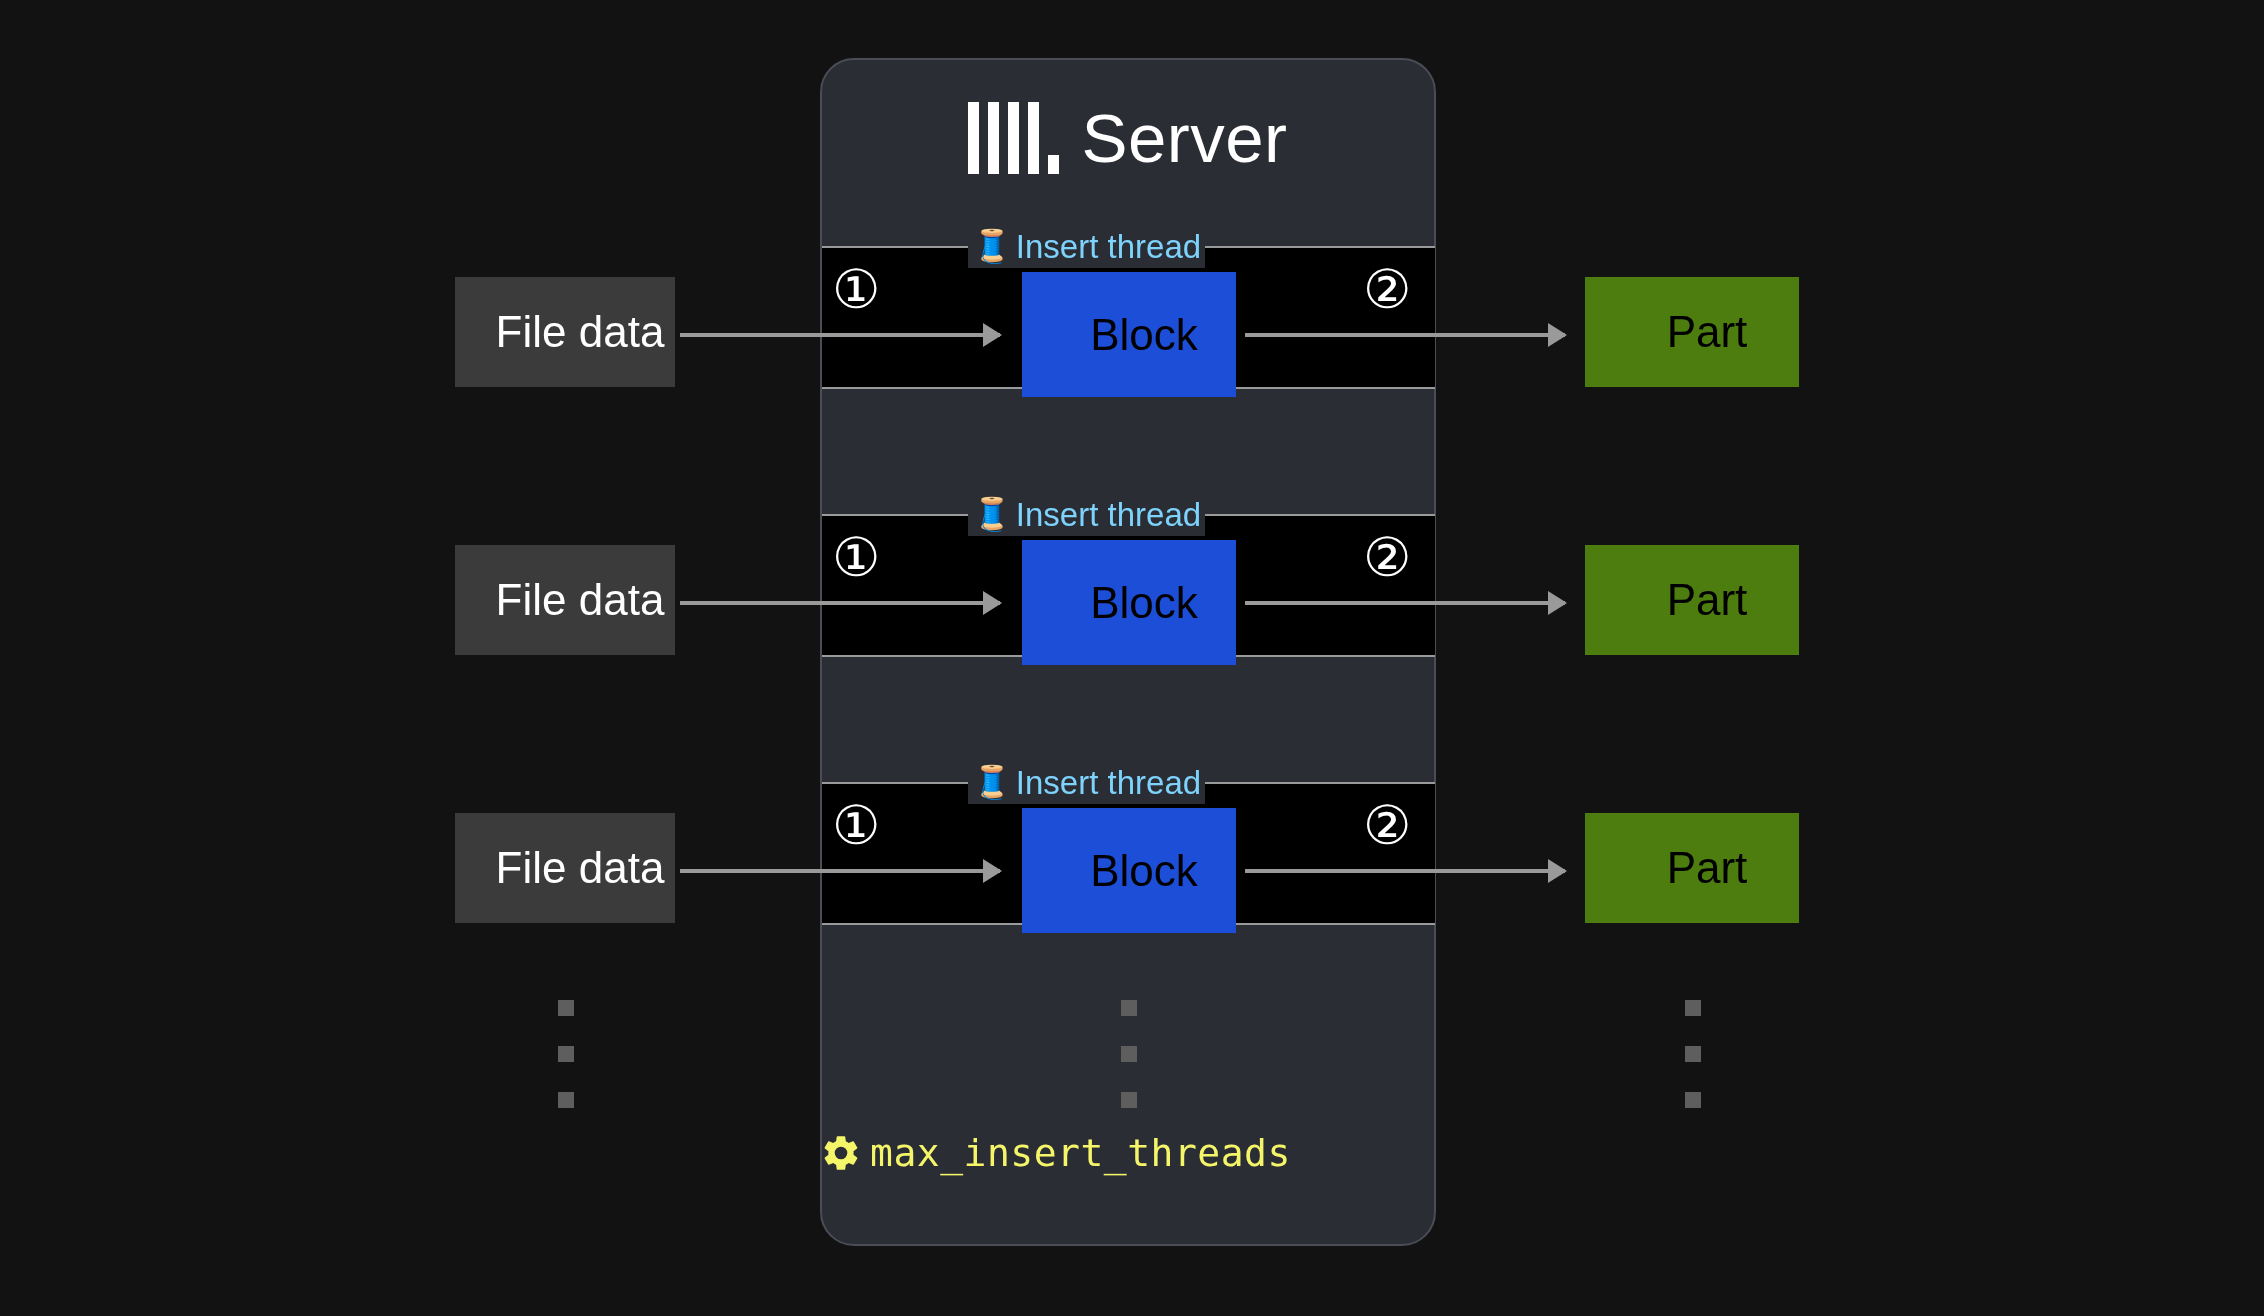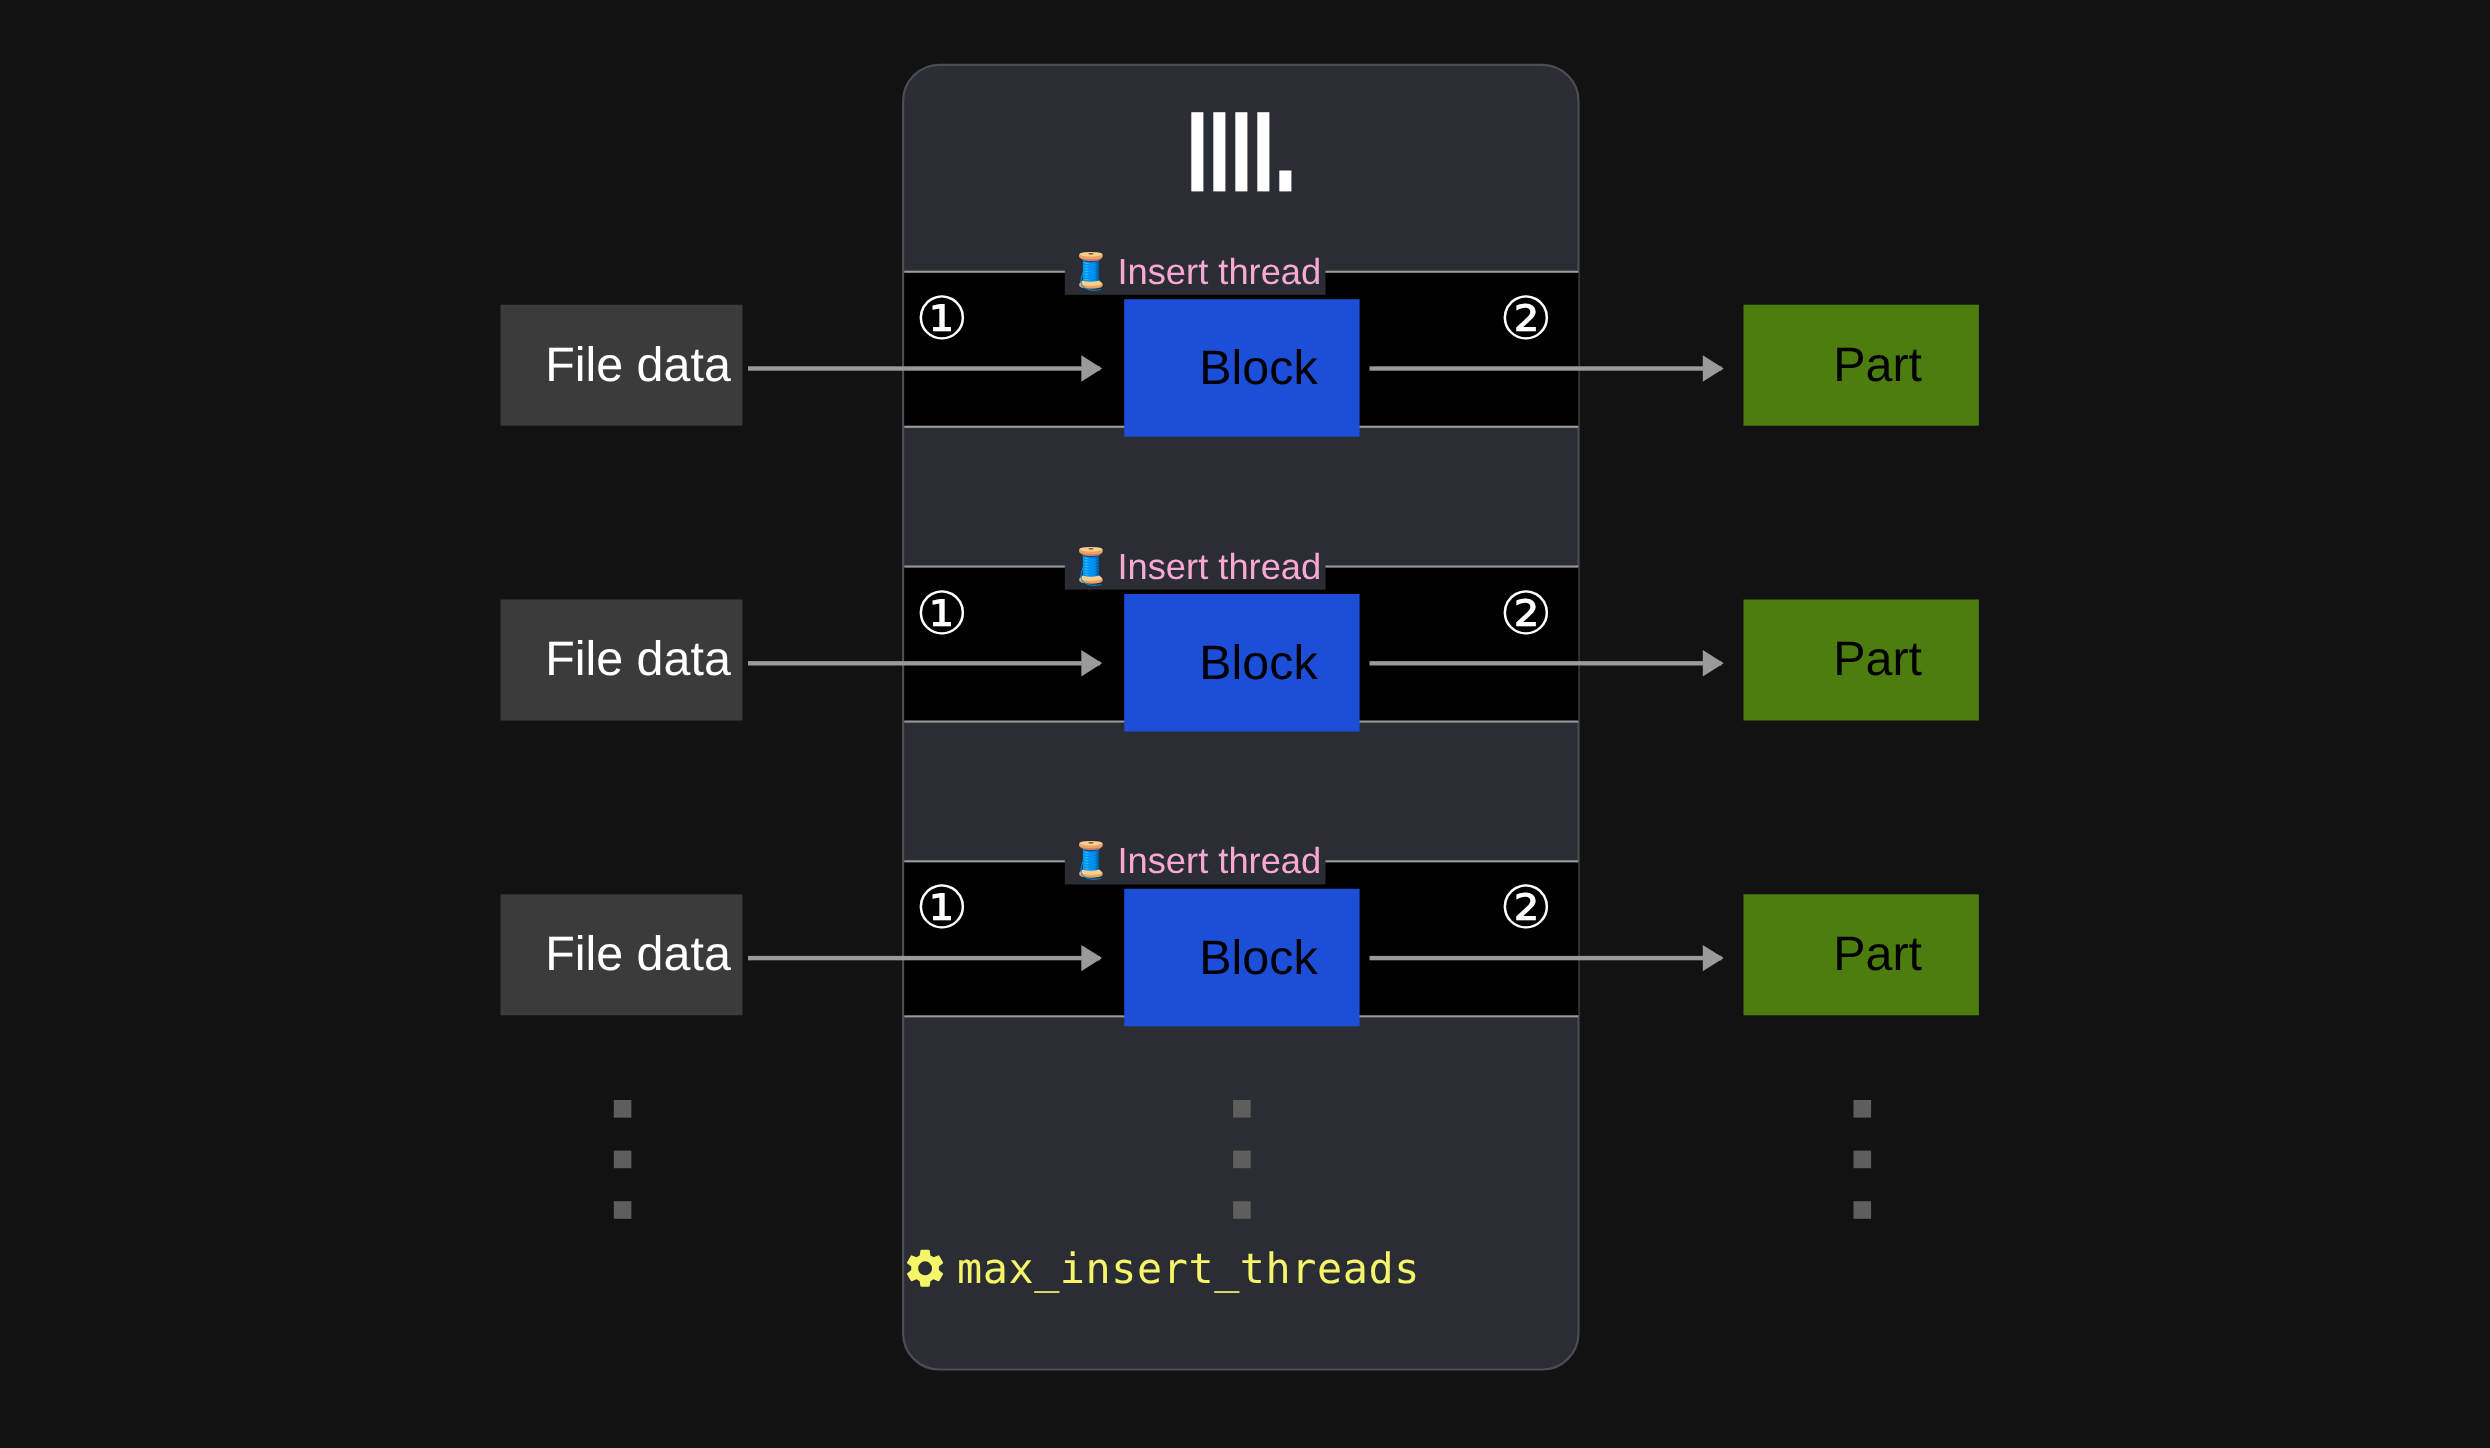--- a/index.html
+++ b/index.html
@@ -94,21 +94,21 @@
     padding: 0 4px;
     background: #2b2d34;
     white-space: nowrap;
   }
   .lane-label .spool {
     font-size: 32px;
     line-height: 1;
     filter: saturate(1.05);
   }
   .lane-label .txt {
-    color: #f9a8d4;
+    color: #7dd3fc;
     font-size: 33px;
     line-height: 1;
   }
   .ll1 { left: 968px; top: 224px; }
   .ll2 { left: 968px; top: 492px; }
   .ll3 { left: 968px; top: 760px; }
 
   
   .box {
     position: absolute;
@@ -242,20 +242,21 @@
   <div class="server-panel"></div>
 
   <div class="server-title-row">
     <span class="ch-logo">
       <span class="bar"></span>
         <span class="bar"></span>
         <span class="bar"></span>
         <span class="bar"></span>
         <span class="dot"></span>
     </span>
+    <span class="server-title-text">Server</span>
   </div>
 
   <div class="lane l1"></div>
   <div class="lane-label ll1">
     <span class="spool">🧵</span>
     <span class="txt">Insert thread</span>
   </div>
   <div class="box box-file f1">File data</div>
   <div class="arrow a-in-1"></div>
   <div class="step s1a">①</div>

